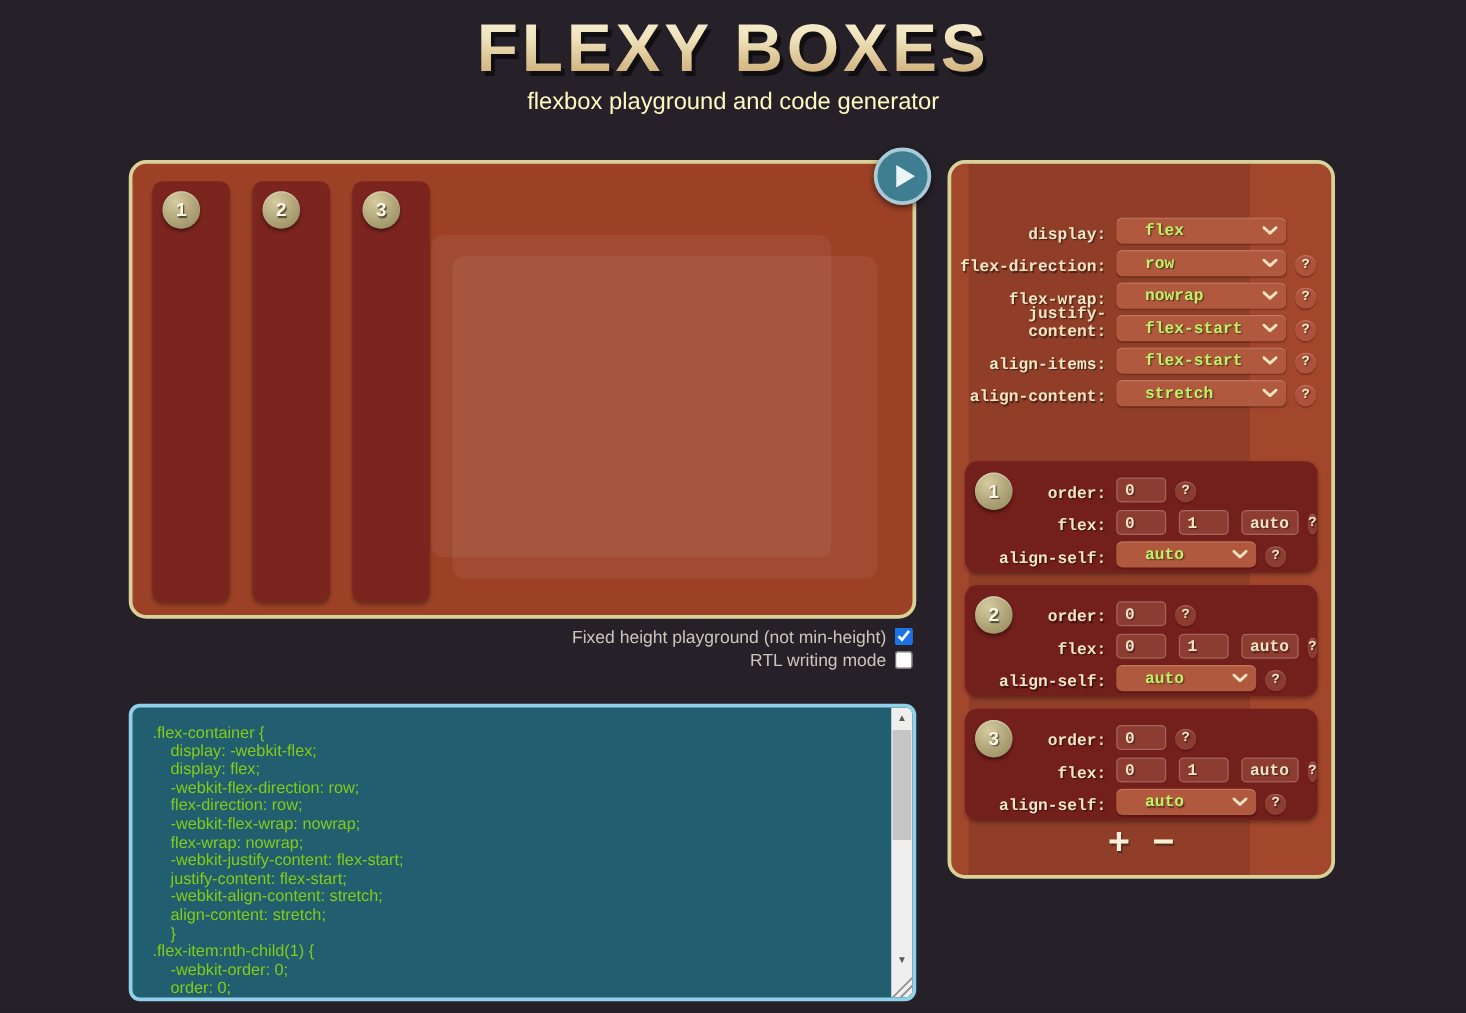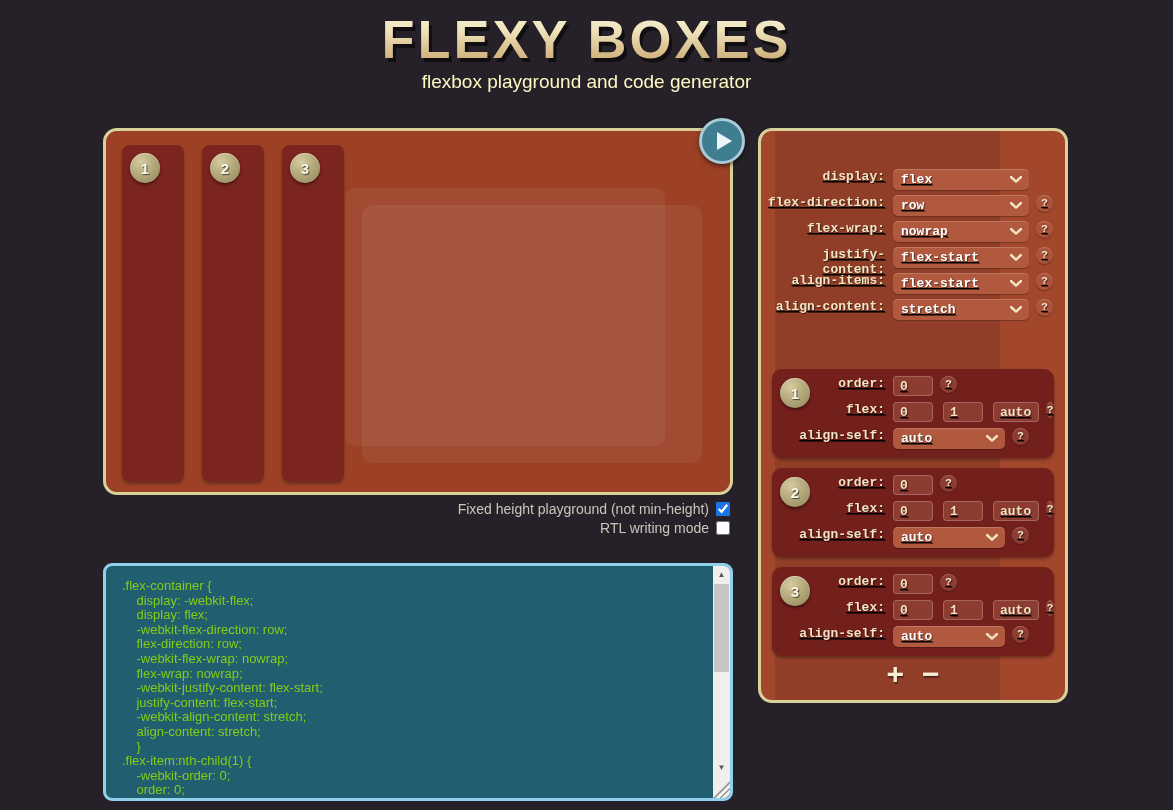--- a/index.html
+++ b/index.html
@@ -80,28 +80,28 @@
     text-shadow:1px 1px 1px rgba(0,0,0,.6);
   }
   .fc-title { top:13px; }
   .fi-title { top:210px; }
   .mono { font-family:"Liberation Mono","DejaVu Sans Mono",monospace; }
   .prop-label {
     flex:0 0 124px; text-align:right; font-size:13px; font-weight:bold;
     color:#f3e5c4; text-shadow:1px 1px 1px rgba(0,0,0,.55);
   }
   .fc-rows { position:absolute; top:38px; left:0; width:100%; }
-  .ctl-row { display:flex; align-items:flex-start; height:26px;text-decoration:underline; }
+  .ctl-row { display:flex; align-items:flex-end; height:26px; }
   .sel {
     height:21px; background:#b1593f; border-radius:5px; margin-left:8px;
     display:flex; align-items:center; cursor:pointer;
     box-shadow:inset 0 1px 0 rgba(255,255,255,.18), 0 1px 1px rgba(0,0,0,.25);
   }
   .sel .val {
-    flex:1; padding-left:8px; font-size:13px; font-weight:bold; color:#ffffff;
+    flex:1; padding-left:23px; font-size:13px; font-weight:bold; color:#bef264;
     text-shadow:1px 1px 1px rgba(0,0,0,.5); overflow:hidden; white-space:nowrap;
   }
   .sel svg { margin-right:7px; flex:0 0 auto; }
   .sel.w136 { width:136px; }
   .sel.w112 { width:112px; }
   .help {
     width:17px; height:17px; border-radius:50%; margin-left:7px;
     background:#ad533b; border:none; cursor:pointer;
     color:#f6e8c6; font-size:11px; font-weight:bold; line-height:15px;
     text-align:center; text-shadow:1px 1px 1px rgba(0,0,0,.5);

